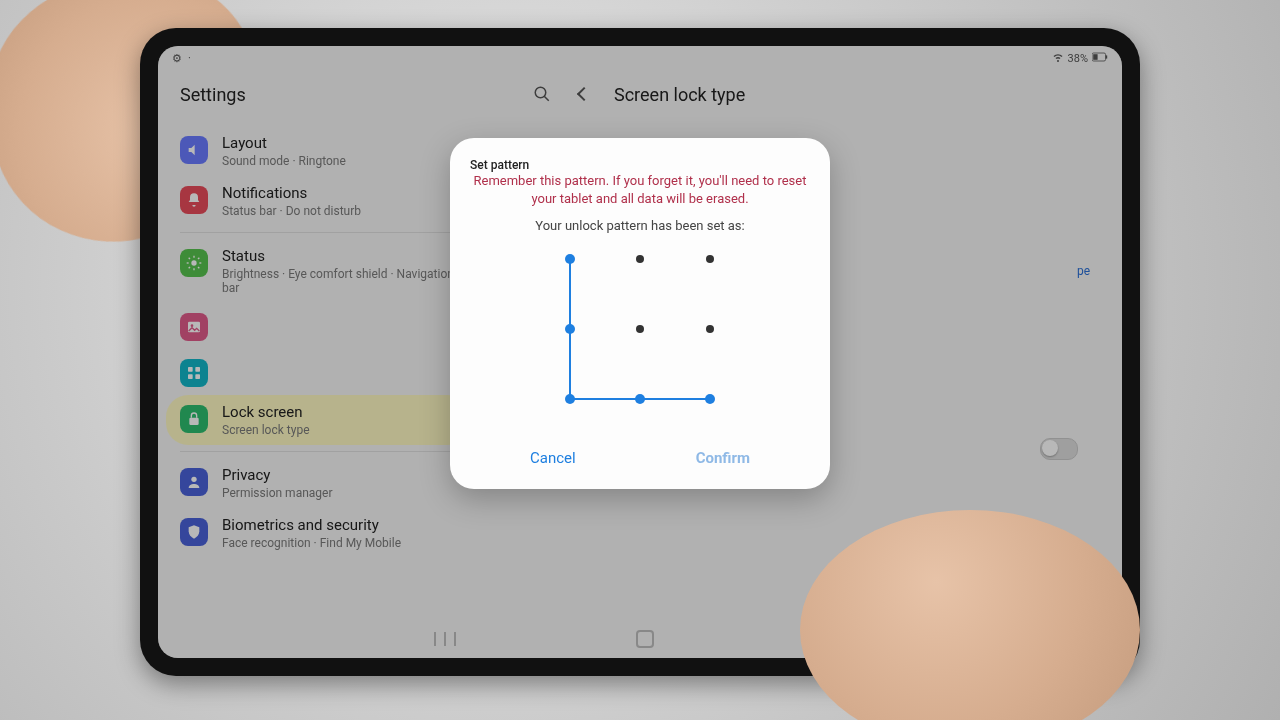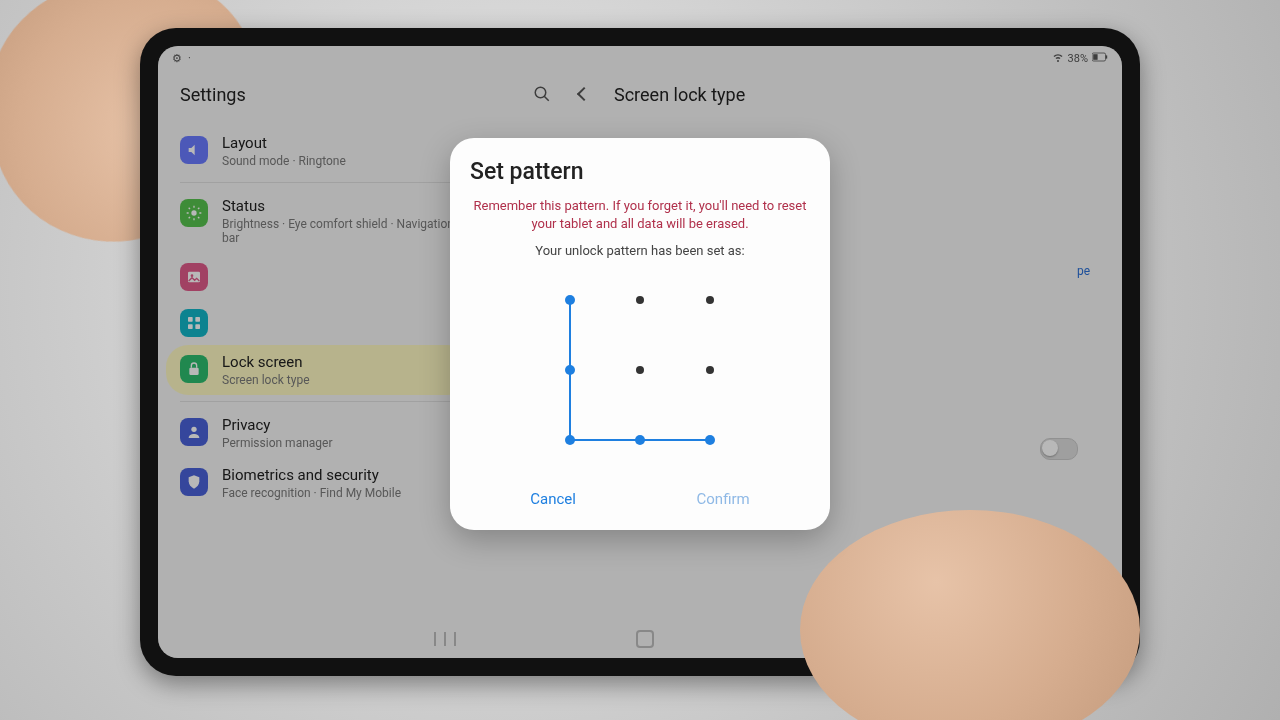--- a/index.html
+++ b/index.html
@@ -39,30 +39,30 @@
 
   
   .navbar{position:absolute;bottom:0;left:0;right:0;height:38px;display:flex;align-items:center;justify-content:center;gap:180px;color:#555;}
   .nav-recent{width:18px;height:14px;border-left:2px solid #888;border-right:2px solid #888;position:relative;}
   .nav-recent::after{content:"";position:absolute;left:50%;top:0;bottom:0;width:2px;background:#888;transform:translateX(-50%);}
   .nav-home{width:14px;height:14px;border:2px solid #888;border-radius:4px;}
   .nav-back{width:0;height:0;border-top:8px solid transparent;border-bottom:8px solid transparent;border-right:12px solid #888;}
 
   
   .dialog{position:absolute;left:50%;top:92px;transform:translateX(-50%);width:340px;background:#fdfdfd;border-radius:24px;box-shadow:0 10px 30px rgba(0,0,0,.25);padding:20px 20px 14px;z-index:5;}
-  .dlg-title{font-size:23px;font-weight:500;color:#222;margin-bottom:12px;}
+  .dlg-title{font-size:12px;font-weight:500;color:#222;}
   .dlg-warn{font-size:13px;color:#b0304b;text-align:center;line-height:1.4;margin-bottom:10px;}
-  .dlg-msg{font-size:13px;color:#444;text-align:center;margin-bottom:32px;}
+  .dlg-msg{font-size:13px;color:#444;text-align:center;margin-bottom:16px;}
   .pattern{position:relative;width:160px;height:160px;margin:0 auto 28px;}
   .dot{position:absolute;width:8px;height:8px;border-radius:50%;background:#333;transform:translate(-50%,-50%);}
   .dot.on{background:#1e7fe0;width:10px;height:10px;}
   .line{position:absolute;background:#1e7fe0;}
   .dlg-actions{display:flex;justify-content:space-around;padding-top:4px;}
   .dlg-btn{font-size:15px;padding:8px 16px;color:#1e7fe0;cursor:pointer;}
-  .dlg-btn.dim{color:#8fb9e6;}
+  .dlg-btn.dim{color:#8fb9e6;font-weight:bold;}
 
   
   .hand-l{position:absolute;left:-10px;top:-20px;width:270px;height:260px;background:radial-gradient(circle at 60% 60%,#e7c3a8 0%,#d6ad8f 60%,#c39a7c 100%);border-radius:50% 44% 60% 50%;transform:rotate(-8deg);filter:blur(.5px);}
   .hand-r{position:absolute;right:140px;bottom:-30px;width:340px;height:240px;background:radial-gradient(circle at 40% 30%,#e7c3a8 0%,#d6ad8f 55%,#c39a7c 100%);border-radius:50%;filter:blur(.6px);}
 </style>
 </head>
 <body>
 
 <div class="photo-bg"></div>
 <div class="hand-l"></div>
@@ -113,20 +113,31 @@
     <div class="sidebar" id="sidebar">
         <div class="category">
           <div class="cat-icon" style="background:#6a7bff">
             <svg viewBox="0 0 24 24">
               <path d="M4 9v6h4l5 5V4L8 9H4z"></path>
             </svg>
           </div>
           <div class="cat-text">
             <span class="cat-title">Layout</span>
             <span class="cat-sub">Sound mode  ·  Ringtone</span>
+          </div>
+        </div>
+        <div class="category">
+          <div class="cat-icon" style="background:#e84b5a">
+            <svg viewBox="0 0 24 24">
+              <path d="M12 2a6 6 0 00-6 6v4l-2 3h16l-2-3V8a6 6 0 00-6-6zm0 20a2.5 2.5 0 002.5-2.5h-5A2.5 2.5 0 0012 22z"></path>
+            </svg>
+          </div>
+          <div class="cat-text">
+            <span class="cat-title">Notifications</span>
+            <span class="cat-sub">Status bar  ·  Do not disturb</span>
           </div>
         </div>
         <div class="divider"></div>
         <div class="category">
           <div class="cat-icon" style="background:#57c24e">
             <svg viewBox="0 0 24 24">
               <circle cx="12" cy="12" r="4"></circle>
               <g stroke="#fff" stroke-width="2">
                 <line x1="12" y1="1" x2="12" y2="4"></line>
                 <line x1="12" y1="20" x2="12" y2="23"></line>

